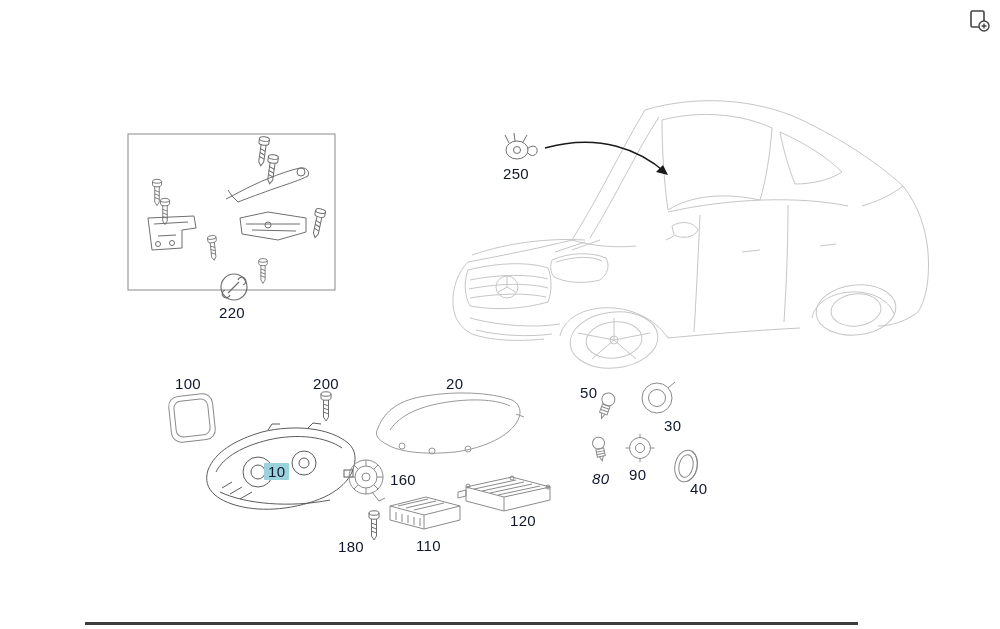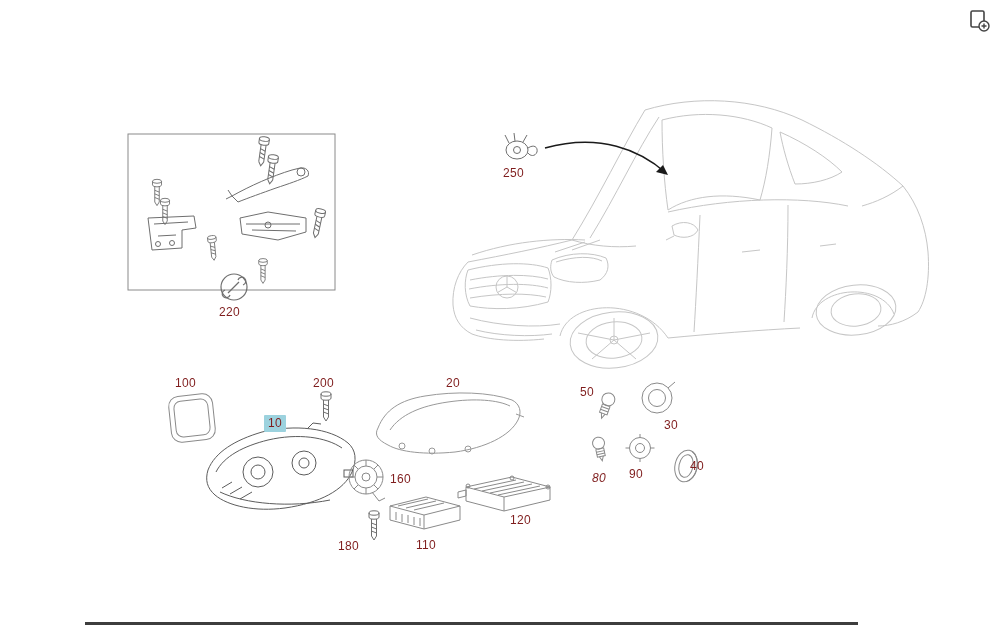--- a/index.html
+++ b/index.html
@@ -1,21 +1,21 @@
 <!DOCTYPE html>
 <html><head>
 <meta charset="utf-8">
 <style>
   html,body{margin:0;padding:0;background:#ffffff;}
   .stage{position:relative;width:1000px;height:629px;background:#ffffff;overflow:hidden;
          font-family:"Liberation Sans", sans-serif;}
   .artwork{position:absolute;left:0;top:0;}
-  .part-label{position:absolute;font-size:12px;color:#7f1d1d;letter-spacing:.3px;
+  .part-label{position:absolute;font-size:15px;color:#0f172a;letter-spacing:.3px;
               line-height:17px;white-space:nowrap;cursor:default;}
-  .part-label.highlighted{padding:0 4px;border-radius:1px;}
+  .part-label.highlighted{padding:0 4px;border-radius:1px;margin-top:48px;}
   .top-icon{position:absolute;left:966px;top:8px;width:26px;height:26px;cursor:pointer;}
   .bottom-divider{position:absolute;left:85px;top:622px;width:773px;height:3px;background:#3d3d3d;}
 </style>
 </head>
 <body>
 
 <div class="stage">
 
   <svg class="artwork" width="1000" height="629" viewBox="0 0 1000 629" xmlns="http://www.w3.org/2000/svg" xmlns:xlink="http://www.w3.org/1999/xlink">
     <defs>
@@ -220,21 +220,21 @@
   <span class="part-label" style="left:503px;top:165px;">250</span>
   <span class="part-label" style="left:175px;top:375px;">100</span>
   <span class="part-label" style="left:313px;top:375px;">200</span>
   <span class="part-label" style="left:446px;top:375px;">20</span>
   <span class="part-label highlighted" style="left: 264px; top: 415px; background: rgb(156, 210, 222);">10</span>
   <span class="part-label" style="left:390px;top:471px;">160</span>
   <span class="part-label" style="left:580px;top:384px;">50</span>
   <span class="part-label" style="left:664px;top:417px;">30</span>
   <span class="part-label" style="left:592px;top:470px;font-style:italic;">80</span>
   <span class="part-label" style="left:629px;top:466px;text-align:center;">90</span>
-  <span class="part-label" style="left:690px;top:458px;">40</span>
+  <span class="part-label" style="left:690px;top:480px;">40</span>
   <span class="part-label" style="left:510px;top:512px;">120</span>
   <span class="part-label" style="left:416px;top:537px;">110</span>
   <span class="part-label" style="left:338px;top:538px;">180</span>
 
   <svg class="top-icon" viewBox="0 0 26 26" title="save-page-icon">
     <rect x="5" y="3" width="13" height="16" rx="1.5" fill="none" stroke="#444444" stroke-width="1.6"></rect>
     <circle cx="18" cy="18" r="5" fill="#ffffff" stroke="#444444" stroke-width="1.4"></circle>
     <path d="M18,15.5 V20.5 M15.5,18 H20.5" stroke="#444444" stroke-width="1.4"></path>
   </svg>
 

